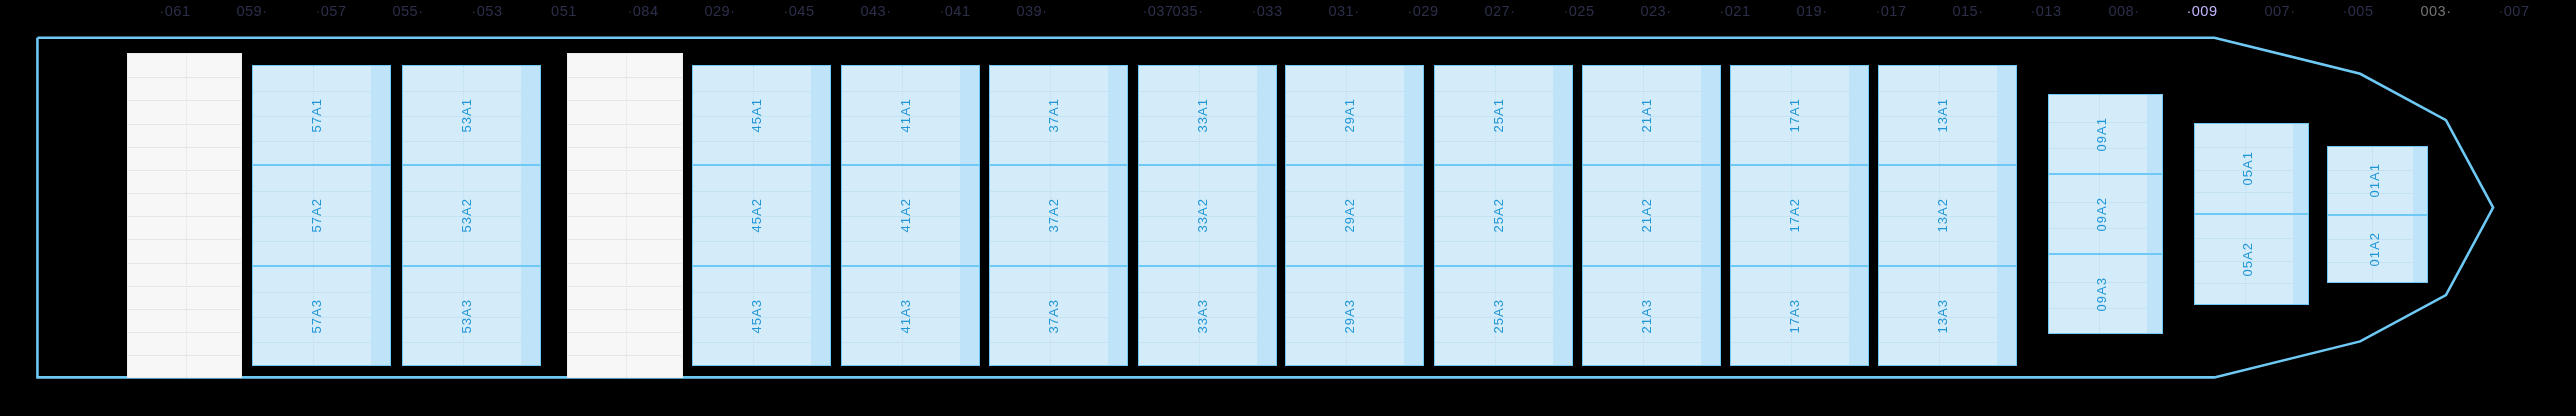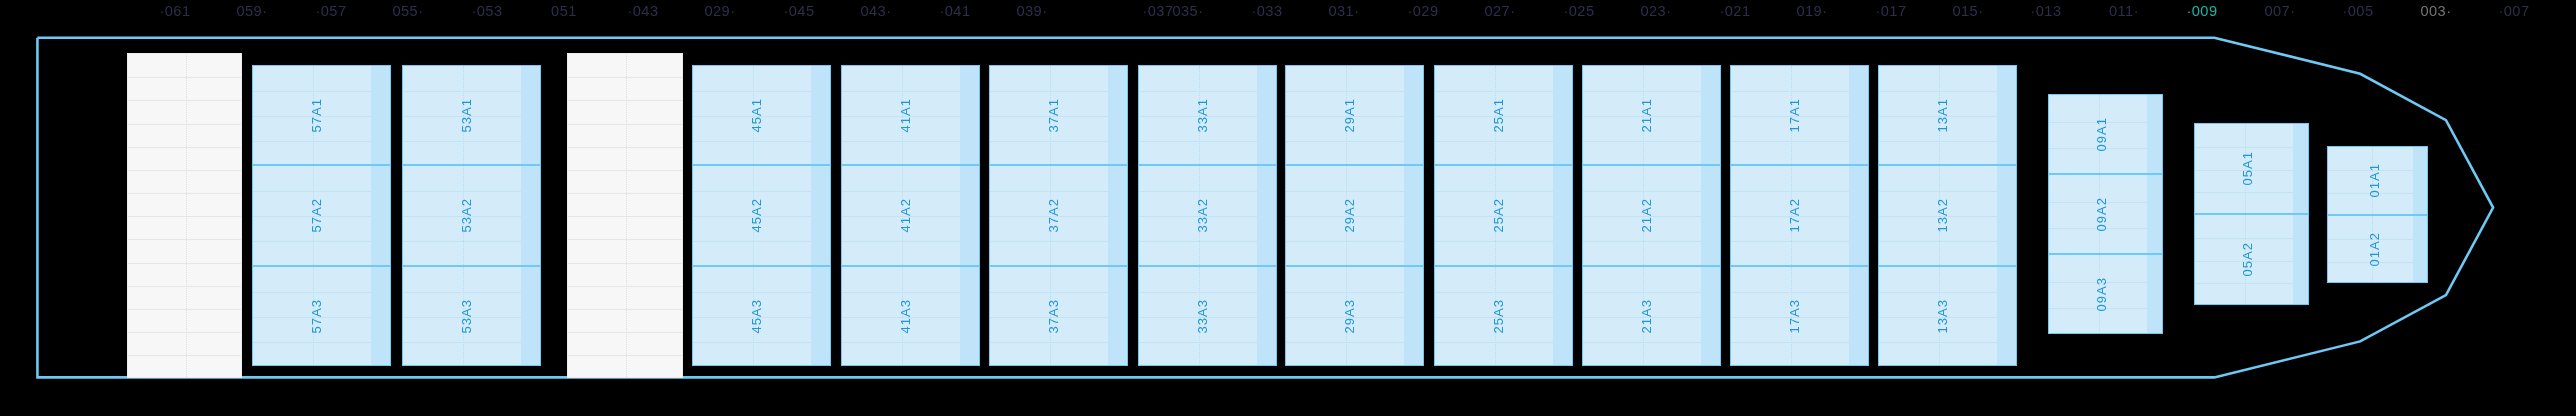--- a/index.html
+++ b/index.html
@@ -96,41 +96,41 @@
 
 <div id="stage">
 
   <div id="ruler">
       <div class="tick" style="left: 175px; color: rgb(43, 47, 74);">·061</div>
       <div class="tick" style="left: 252px; color: rgb(43, 47, 74);">059·</div>
       <div class="tick" style="left: 331px; color: rgb(43, 47, 74);">·057</div>
       <div class="tick" style="left: 408px; color: rgb(43, 47, 74);">055·</div>
       <div class="tick" style="left: 487px; color: rgb(43, 47, 74);">·053</div>
       <div class="tick" style="left: 564px; color: rgb(43, 47, 74);">051</div>
-      <div class="tick" style="left: 643px; color: rgb(43, 47, 74);">·043</div>
+      <div class="tick" style="left: 643px; color: rgb(43, 47, 74);">·084</div>
       <div class="tick" style="left: 720px; color: rgb(43, 47, 74);">029·</div>
       <div class="tick" style="left: 799px; color: rgb(43, 47, 74);">·045</div>
       <div class="tick" style="left: 876px; color: rgb(43, 47, 74);">043·</div>
       <div class="tick" style="left: 955px; color: rgb(43, 47, 74);">·041</div>
       <div class="tick" style="left: 1032px; color: rgb(43, 47, 74);">039·</div>
       <div class="tick" style="left: 1158px; color: rgb(43, 47, 74);">·037</div>
       <div class="tick" style="left: 1188px; color: rgb(43, 47, 74);">035·</div>
       <div class="tick" style="left: 1267px; color: rgb(43, 47, 74);">·033</div>
       <div class="tick" style="left: 1344px; color: rgb(43, 47, 74);">031·</div>
       <div class="tick" style="left: 1423px; color: rgb(43, 47, 74);">·029</div>
       <div class="tick" style="left: 1500px; color: rgb(43, 47, 74);">027·</div>
       <div class="tick" style="left: 1579px; color: rgb(43, 47, 74);">·025</div>
       <div class="tick" style="left: 1656px; color: rgb(43, 47, 74);">023·</div>
       <div class="tick" style="left: 1735px; color: rgb(43, 47, 74);">·021</div>
       <div class="tick" style="left: 1812px; color: rgb(43, 47, 74);">019·</div>
       <div class="tick" style="left: 1891px; color: rgb(43, 47, 74);">·017</div>
       <div class="tick" style="left: 1968px; color: rgb(43, 47, 74);">015·</div>
       <div class="tick" style="left: 2046px; color: rgb(43, 47, 74);">·013</div>
-      <div class="tick" style="left: 2124px; color: rgb(43, 47, 74);">011·</div>
-      <div class="tick" style="left: 2202px; color: #14b8a6;">·009</div>
+      <div class="tick" style="left: 2124px; color: rgb(43, 47, 74);">008·</div>
+      <div class="tick" style="left: 2202px; color: #c4b5fd;">·009</div>
       <div class="tick" style="left: 2280px; color: rgb(43, 47, 74);">007·</div>
       <div class="tick" style="left: 2358px; color: rgb(43, 47, 74);">·005</div>
       <div class="tick" style="left: 2436px; color: #737373;">003·</div>
       <div class="tick" style="left: 2514px; color: rgb(43, 47, 74);">·007</div>
     </div>
 
   <svg id="hull" viewBox="0 0 3000 485" width="2576" height="416">
     <polyline id="hull-path" fill="none" stroke="#6ec9f5" stroke-width="3" stroke-linejoin="miter" points="42,44 2580,44 2750,86 2850,140 2905,242 2850,344 2750,398 2580,440 42,440 42,44"></polyline>
   </svg>
 

